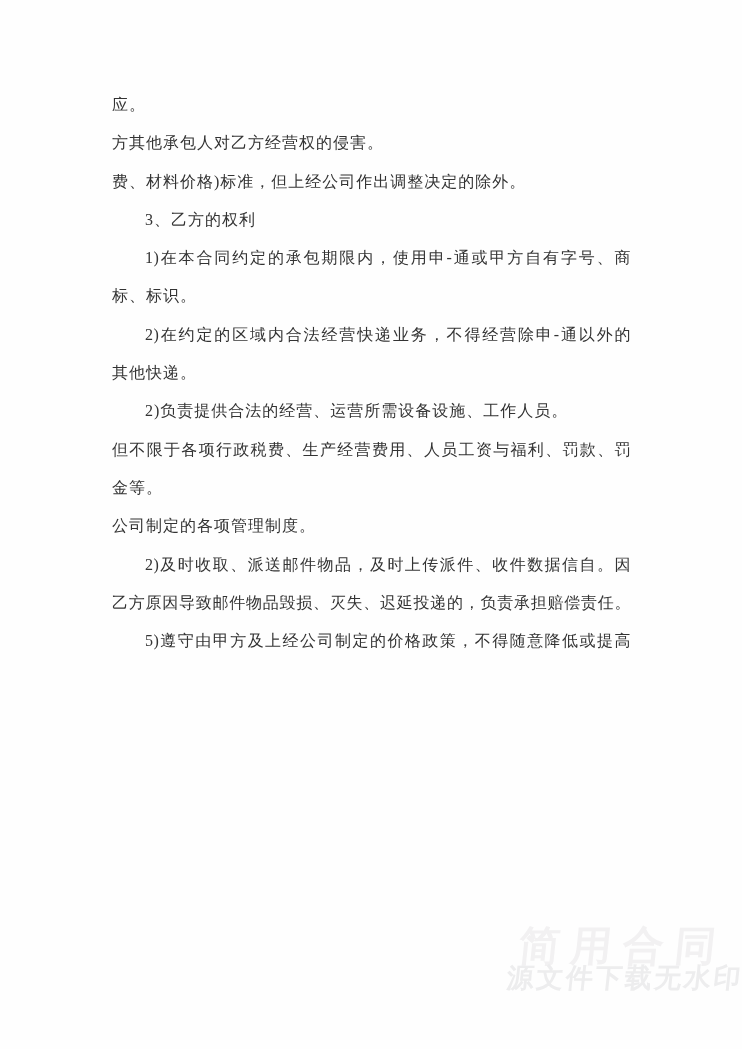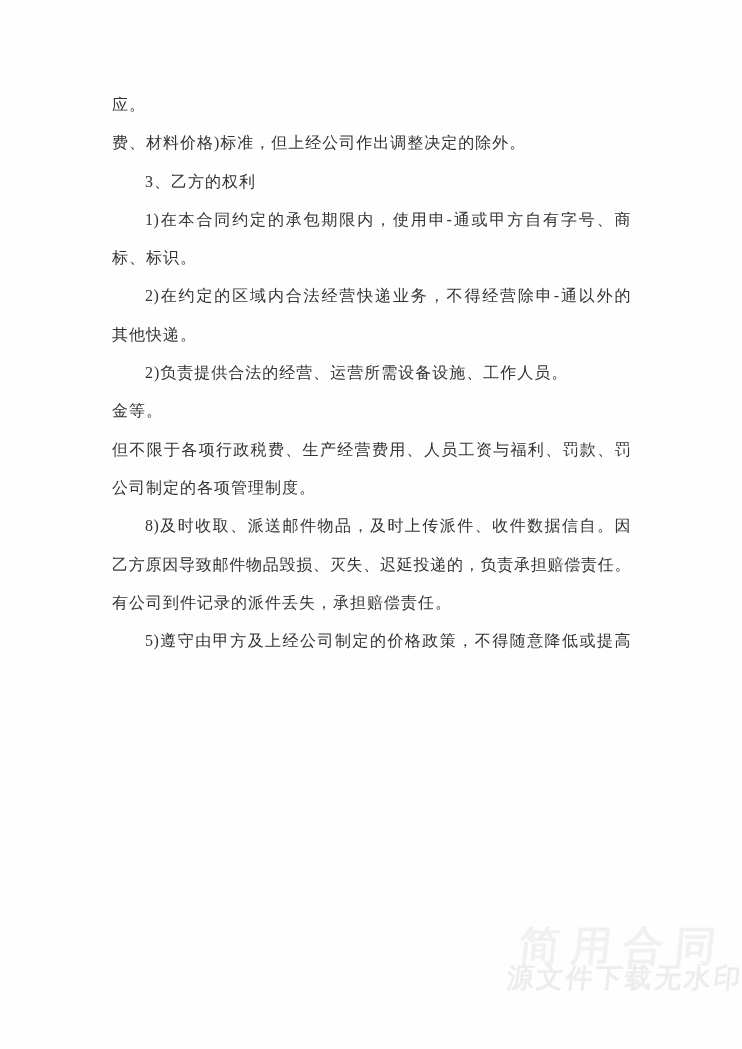--- a/index.html
+++ b/index.html
@@ -67,33 +67,33 @@
     white-space: nowrap;
   }
 </style>
 </head>
 <body>
 
 <div class="page">
 
   <div class="content" id="doc-body">
       <div class="line">应。</div>
+      <div class="line">方其他承包人对乙方经营权的侵害。</div>
       <div class="line">费、材料价格)标准，但上经公司作出调整决定的除外。</div>
       <div class="line indent">3、乙方的权利</div>
       <div class="line indent justify">1)在本合同约定的承包期限内，使用申-通或甲方自有字号、商</div>
       <div class="line">标、标识。</div>
       <div class="line indent justify">2)在约定的区域内合法经营快递业务，不得经营除申-通以外的</div>
       <div class="line">其他快递。</div>
       <div class="line indent">2)负责提供合法的经营、运营所需设备设施、工作人员。</div>
+      <div class="line justify">但不限于各项行政税费、生产经营费用、人员工资与福利、罚款、罚</div>
       <div class="line">金等。</div>
-      <div class="line justify">但不限于各项行政税费、生产经营费用、人员工资与福利、罚款、罚</div>
       <div class="line">公司制定的各项管理制度。</div>
-      <div class="line indent justify">8)及时收取、派送邮件物品，及时上传派件、收件数据信自。因</div>
+      <div class="line indent justify">2)及时收取、派送邮件物品，及时上传派件、收件数据信自。因</div>
       <div class="line justify">乙方原因导致邮件物品毁损、灭失、迟延投递的，负责承担赔偿责任。</div>
-      <div class="line">有公司到件记录的派件丢失，承担赔偿责任。</div>
       <div class="line indent justify">5)遵守由甲方及上经公司制定的价格政策，不得随意降低或提高</div>
     </div>
 
   <div class="watermark-line1">简用合同</div>
 
   <div class="watermark-line2">源文件下载无水印</div>
 
 </div>
 
 </body></html>

